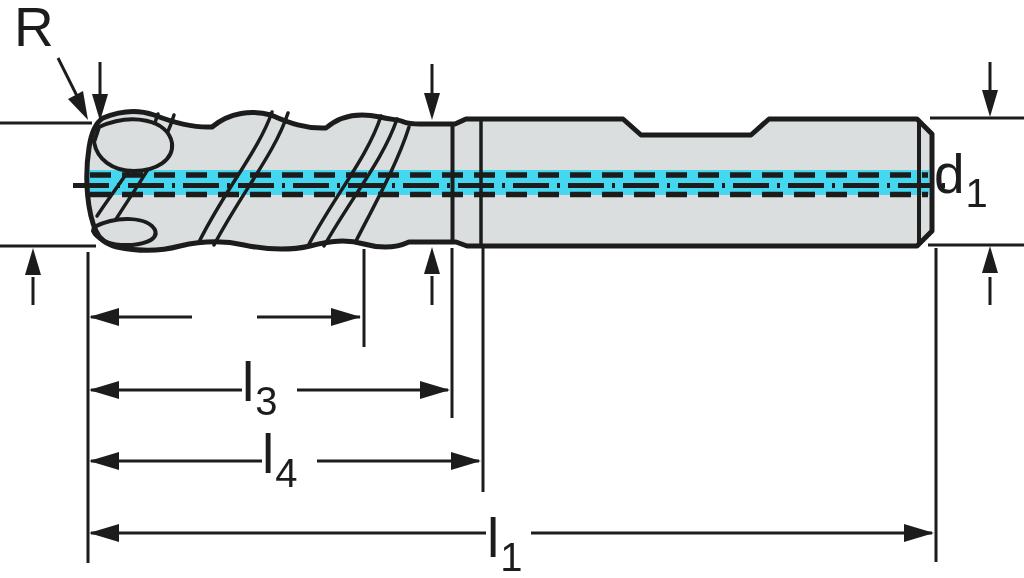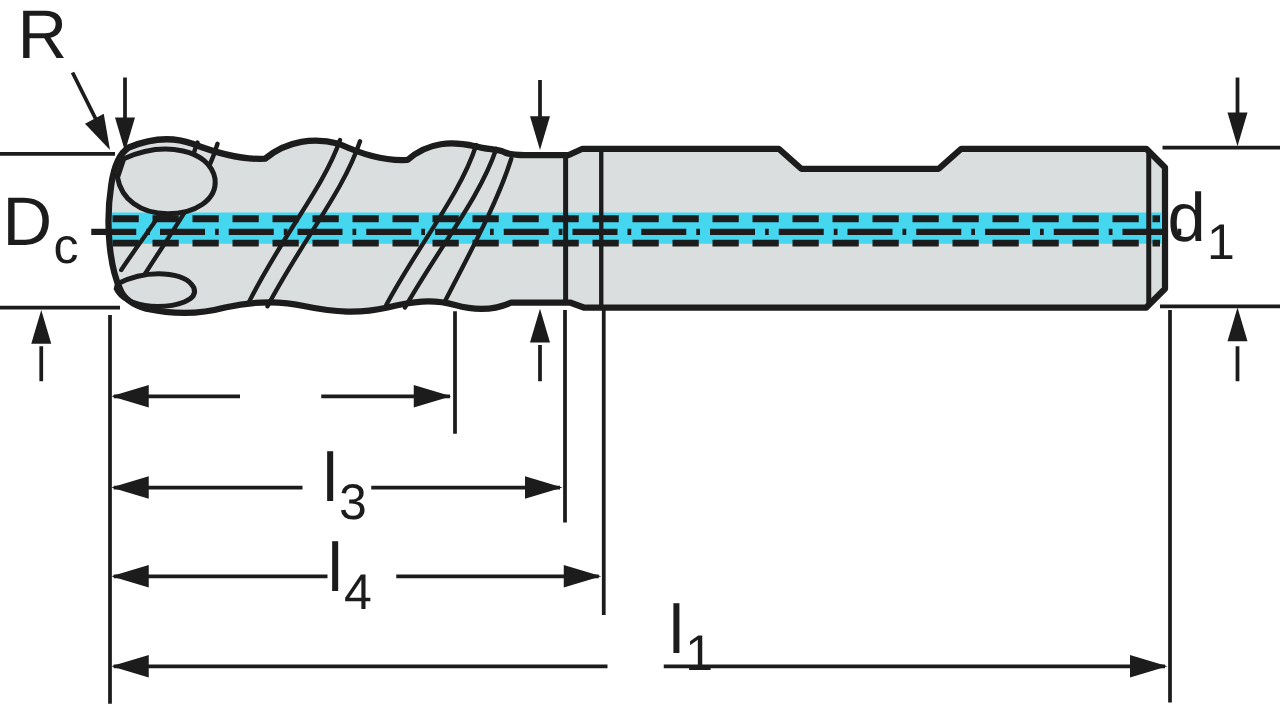--- a/index.html
+++ b/index.html
@@ -142,35 +142,32 @@
       <polygon class="fillblk" points="990,117 982,90 998,90"></polygon>
       <line class="stroke" stroke-width="3" x1="990" y1="305" x2="990" y2="277"></line>
       <polygon class="fillblk" points="990,246 982,273 998,273"></polygon>
     </g>
   </svg>
 
   <div class="dim-label" style="left:14px;top:0px;">
     <span class="main">R</span><span class="sub"></span>
   </div>
 
-  <div class="dim-label" style="left:2px;top:150px;">
-    <span class="main">D</span><span class="sub">c</span>
-  </div>
 
 
   <div class="dim-label" style="left:901px;top:147px;margin-left:33px;">
     <span class="main">d</span><span class="sub">1</span>
   </div>
 
 
-  <div class="dim-label" style="left:258px;top:355px;">
+  <div class="dim-label" style="left:242px;top:355px;">
     <span class="main">l</span><span class="sub">3</span>
   </div>
 
   <div class="dim-label" style="left:262px;top:427px;">
     <span class="main">l</span><span class="sub">4</span>
   </div>
 
-  <div class="dim-label" style="left:487px;top:476px;margin-left:48px;">
+  <div class="dim-label" style="left:487px;top:511px;">
     <span class="main">l</span><span class="sub">1</span>
   </div>
 
 </div>
 
 </body></html>

